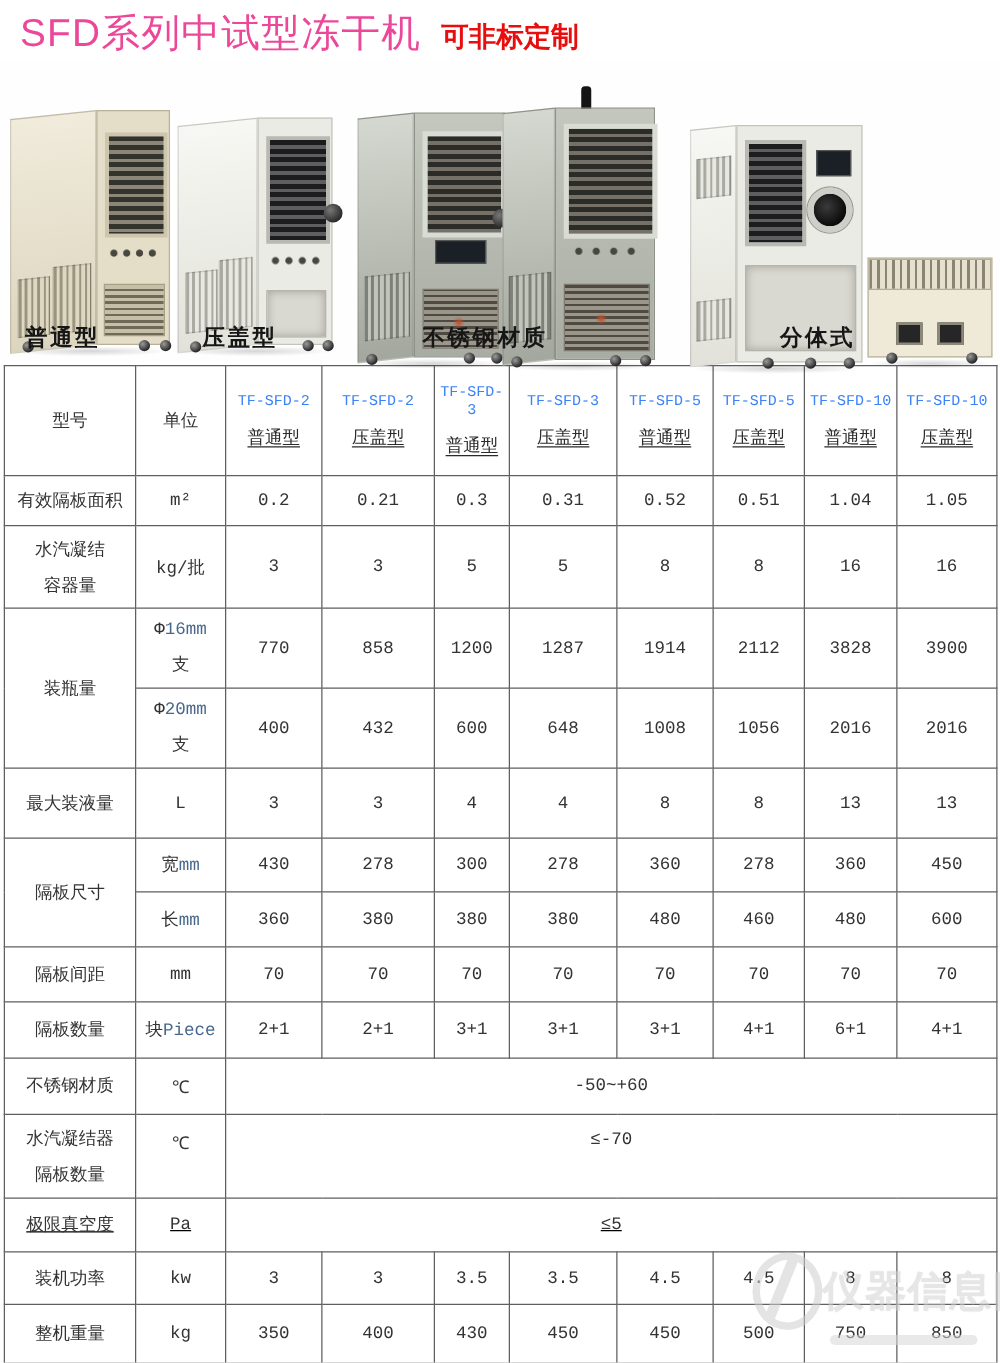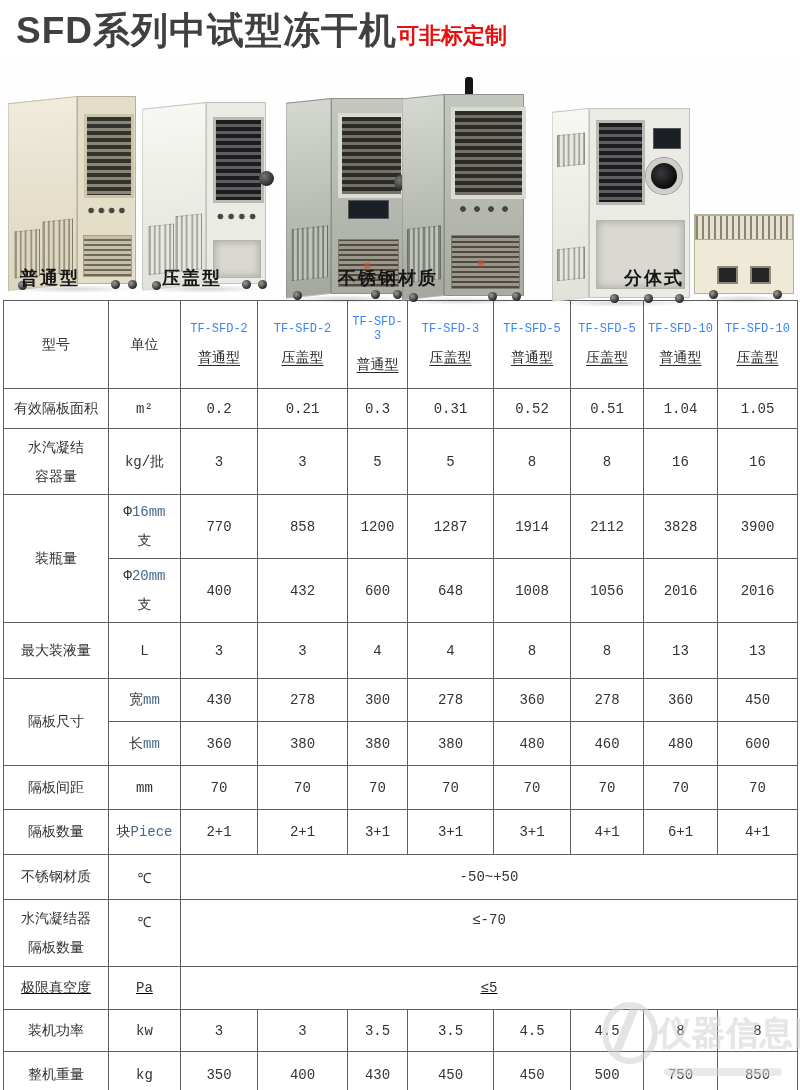--- a/index.html
+++ b/index.html
@@ -1,20 +1,20 @@
 <!DOCTYPE html>
 <html><head>
 <meta charset="utf-8">
 <style>
   html,body{margin:0;padding:0;width:800px;height:1090px;background:#ffffff;overflow:hidden;
             font-family:"Liberation Sans","DejaVu Sans",sans-serif;}
   
   .titlebar{padding:6px 0 0 16px;white-space:nowrap;}
-  .titlebar .main{font-size:37px;font-weight:bold;color:#404040;letter-spacing:1px;}
-  .titlebar .badge{font-size:22px;font-weight:bold;color:#e60e0e;margin-left:0;}
+  .titlebar .main{font-size:31px;font-weight:normal;color:#ec4899;letter-spacing:1px;}
+  .titlebar .badge{font-size:22px;font-weight:bold;color:#e60e0e;margin-left:16px;}
   
   .gallery{position:relative;height:240px;background:#fefefe;}
   .glabel{position:absolute;top:210px;font-size:18px;font-weight:bold;color:#161616;letter-spacing:2px;}
   .machine{position:absolute;display:flex;}
   .machine::after{content:"";position:absolute;left:0;right:0;bottom:-9px;height:8px;
       background:radial-gradient(ellipse at center,rgba(0,0,0,.16),transparent 70%);}
   .m-side{position:relative;transform:skewY(-6deg);transform-origin:100% 0;border:1px solid rgba(0,0,0,.12);}
   .m-front{position:relative;border:1px solid rgba(0,0,0,.18);}
   .vent-v{position:absolute;border:1px solid rgba(0,0,0,.15);}
   .win{position:absolute;background:repeating-linear-gradient(180deg,#33332e 0 4px,#8b8677 4px 7px);}
@@ -346,21 +346,21 @@
     <td>3+1</td>
     <td>3+1</td>
     <td>4+1</td>
     <td>6+1</td>
     <td>4+1</td>
   </tr>
 
   <tr style="height:45px;">
     <td class="lab">不锈钢材质</td>
     <td>℃</td>
-    <td colspan="8">-50~+50</td>
+    <td colspan="8">-50~+60</td>
   </tr>
 
   <tr style="height:67px;">
     <td class="lab two-line">
       <div>水汽凝结器</div>
       <div>隔板数量</div>
     </td>
     <td style="vertical-align:top;padding-top:12px;">℃</td>
     <td colspan="8" style="vertical-align:top;padding-top:12px;">≤-70</td>
   </tr>

